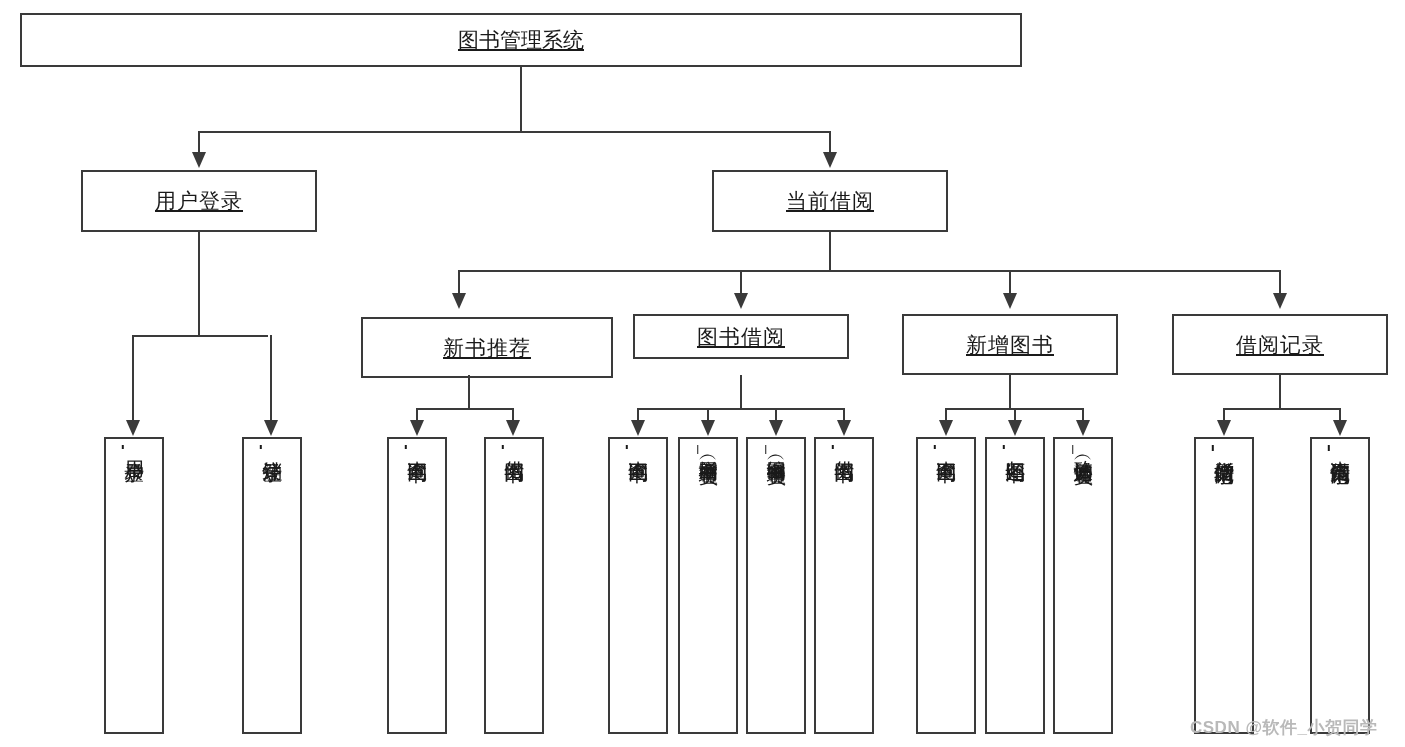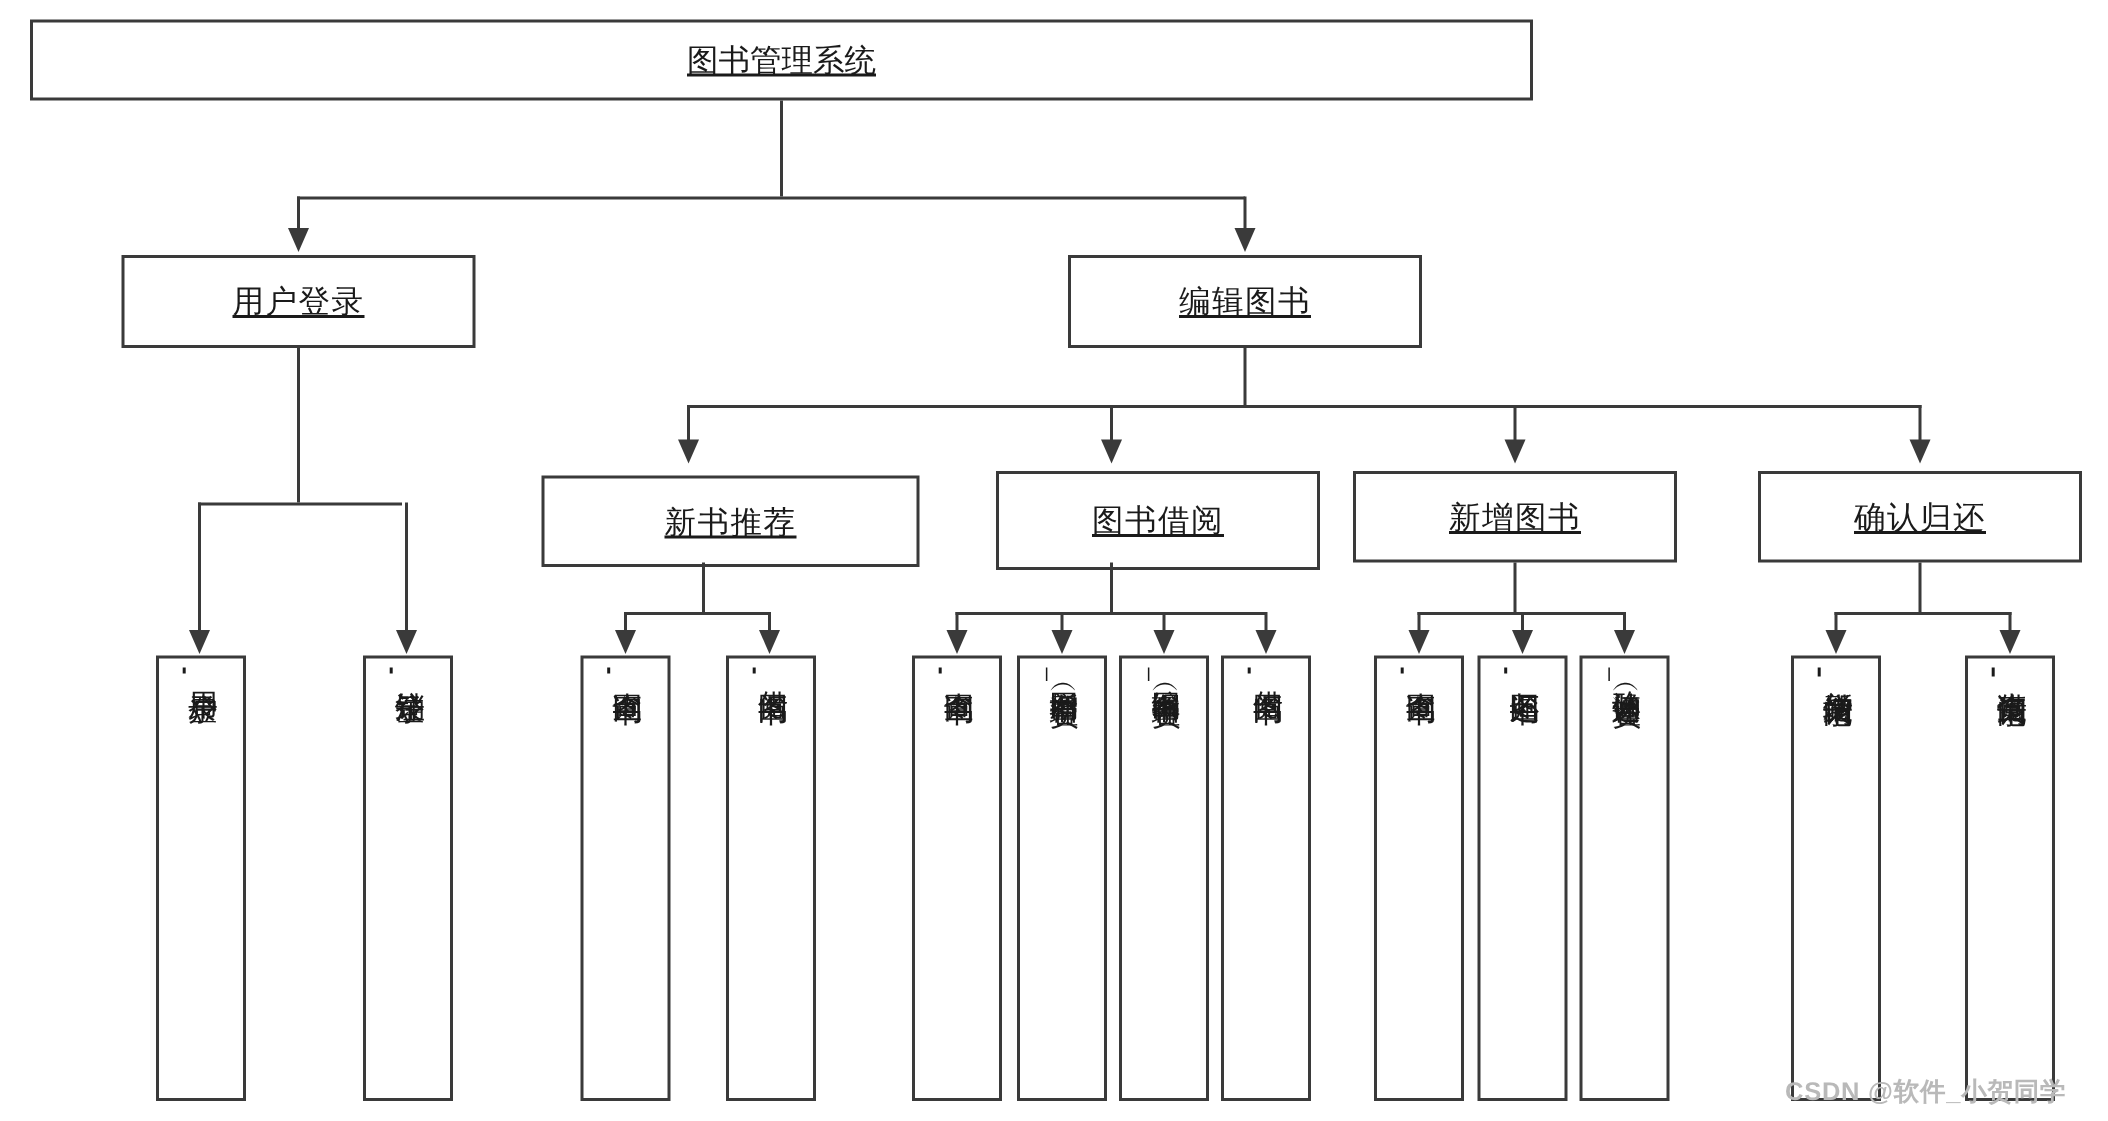--- a/index.html
+++ b/index.html
@@ -97,21 +97,21 @@
   <div class="vline" style="left:198px; top:131px; width:2px; height:22px;"></div>
   <div class="arrow" style="left:192px; top:152px;"></div>
   <div class="vline" style="left:829px; top:131px; width:2px; height:22px;"></div>
   <div class="arrow" style="left:823px; top:152px;"></div>
 
   <div class="node horiz" style="left:81px; top:170px; width:236px; height:62px;">
     <span>用户登录</span>
   </div>
 
   <div class="node horiz" style="left:712px; top:170px; width:236px; height:62px;">
-    <span>编辑图书</span>
+    <span>当前借阅</span>
   </div>
 
   <div class="vline" style="left:198px; top:232px; width:2px; height:103px;"></div>
   <div class="hline" style="left:132px; top:335px; width:136px; height:2px;"></div>
   <div class="vline" style="left:132px; top:335px; width:2px; height:86px;"></div>
   <div class="arrow" style="left:126px; top:420px;"></div>
   <div class="vline" style="left:270px; top:335px; width:2px; height:86px;"></div>
   <div class="arrow" style="left:264px; top:420px;"></div>
 
   <div class="vline" style="left:829px; top:232px; width:2px; height:38px;"></div>
@@ -126,30 +126,30 @@
   <div class="vline" style="left:1009px; top:270px; width:2px; height:24px;"></div>
   <div class="arrow" style="left:1003px; top:293px;"></div>
 
   <div class="vline" style="left:1279px; top:270px; width:2px; height:24px;"></div>
   <div class="arrow" style="left:1273px; top:293px;"></div>
 
   <div class="node horiz" style="left:361px; top:317px; width:252px; height:61px;text-align:right;">
     <span>新书推荐</span>
   </div>
 
-  <div class="node horiz" style="left:664px; top:314px; width:216px; height:66px;">
+  <div class="node horiz" style="left:633px; top:314px; width:216px; height:45px;">
     <span>图书借阅</span>
   </div>
 
   <div class="node horiz" style="left:902px; top:314px; width:216px; height:61px;">
     <span>新增图书</span>
   </div>
 
   <div class="node horiz" style="left:1172px; top:314px; width:216px; height:61px;">
-    <span>确认归还</span>
+    <span>借阅记录</span>
   </div>
 
   <div class="vline" style="left:468px; top:375px; width:2px; height:33px;"></div>
   <div class="hline" style="left:416px; top:408px; width:98px; height:2px;"></div>
   <div class="vline" style="left:416px; top:408px; width:2px; height:13px;"></div>
   <div class="arrow" style="left:410px; top:420px;"></div>
   <div class="vline" style="left:512px; top:408px; width:2px; height:13px;"></div>
   <div class="arrow" style="left:506px; top:420px;"></div>
 
   <div class="vline" style="left:740px; top:375px; width:2px; height:33px;"></div>

